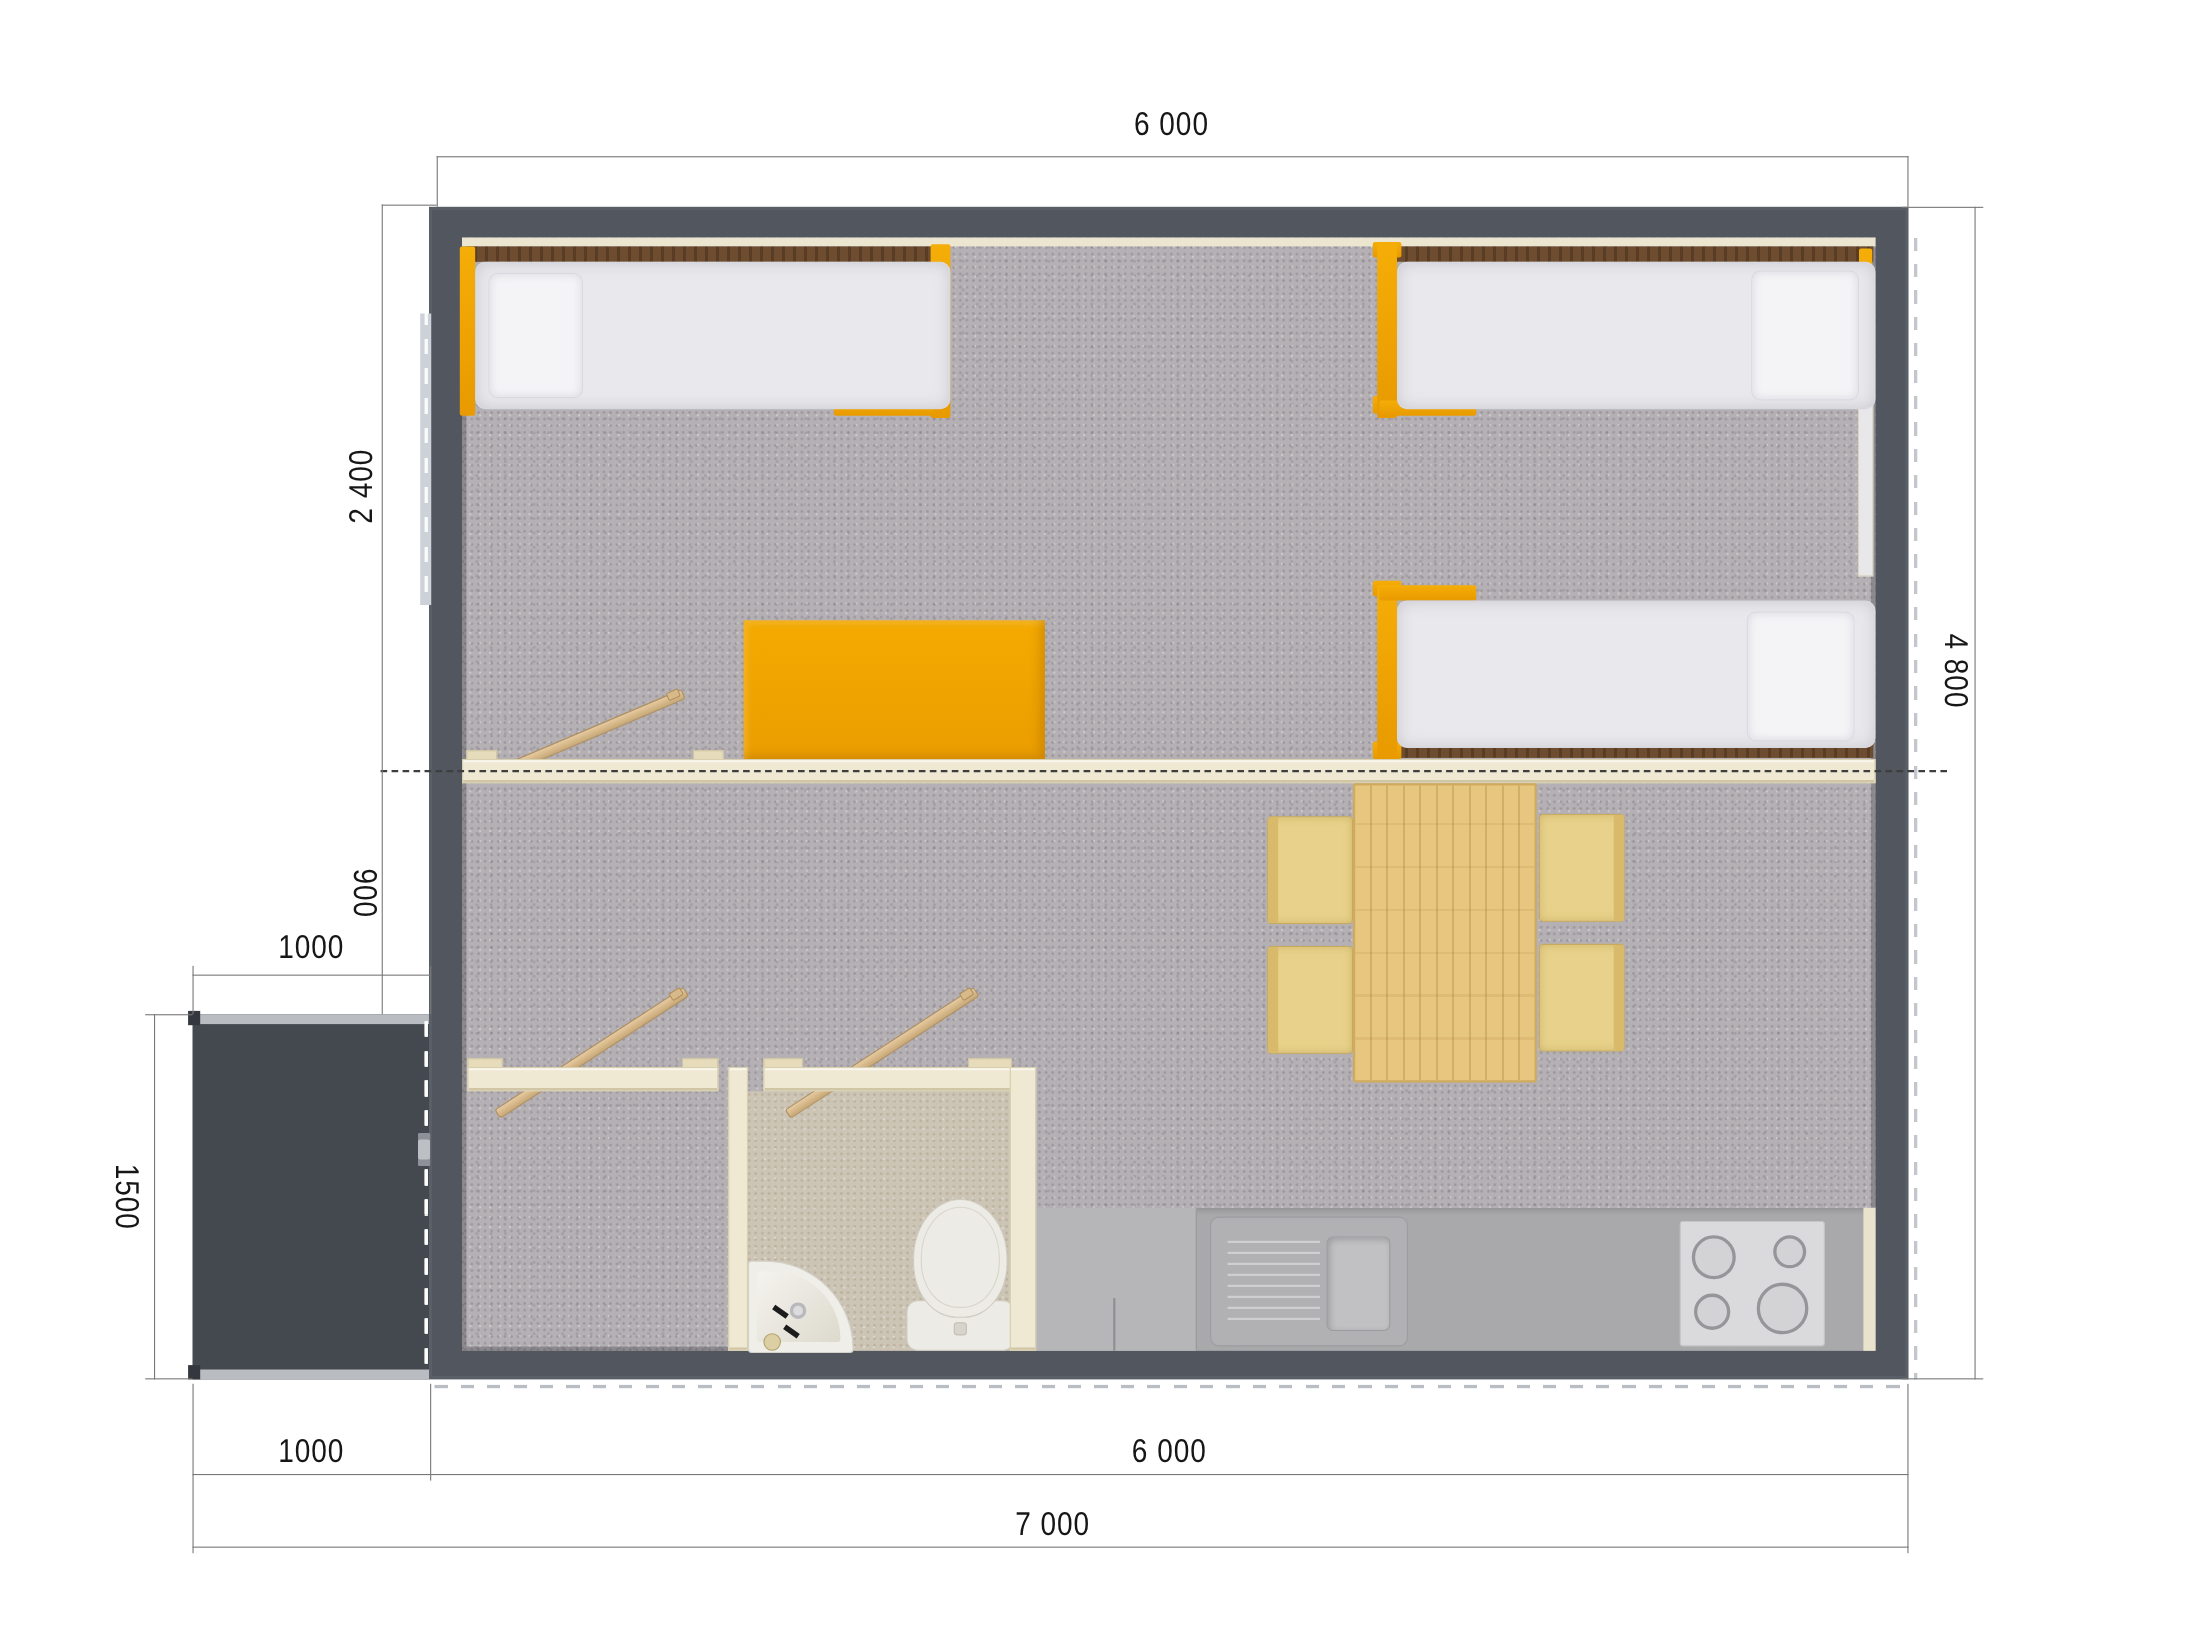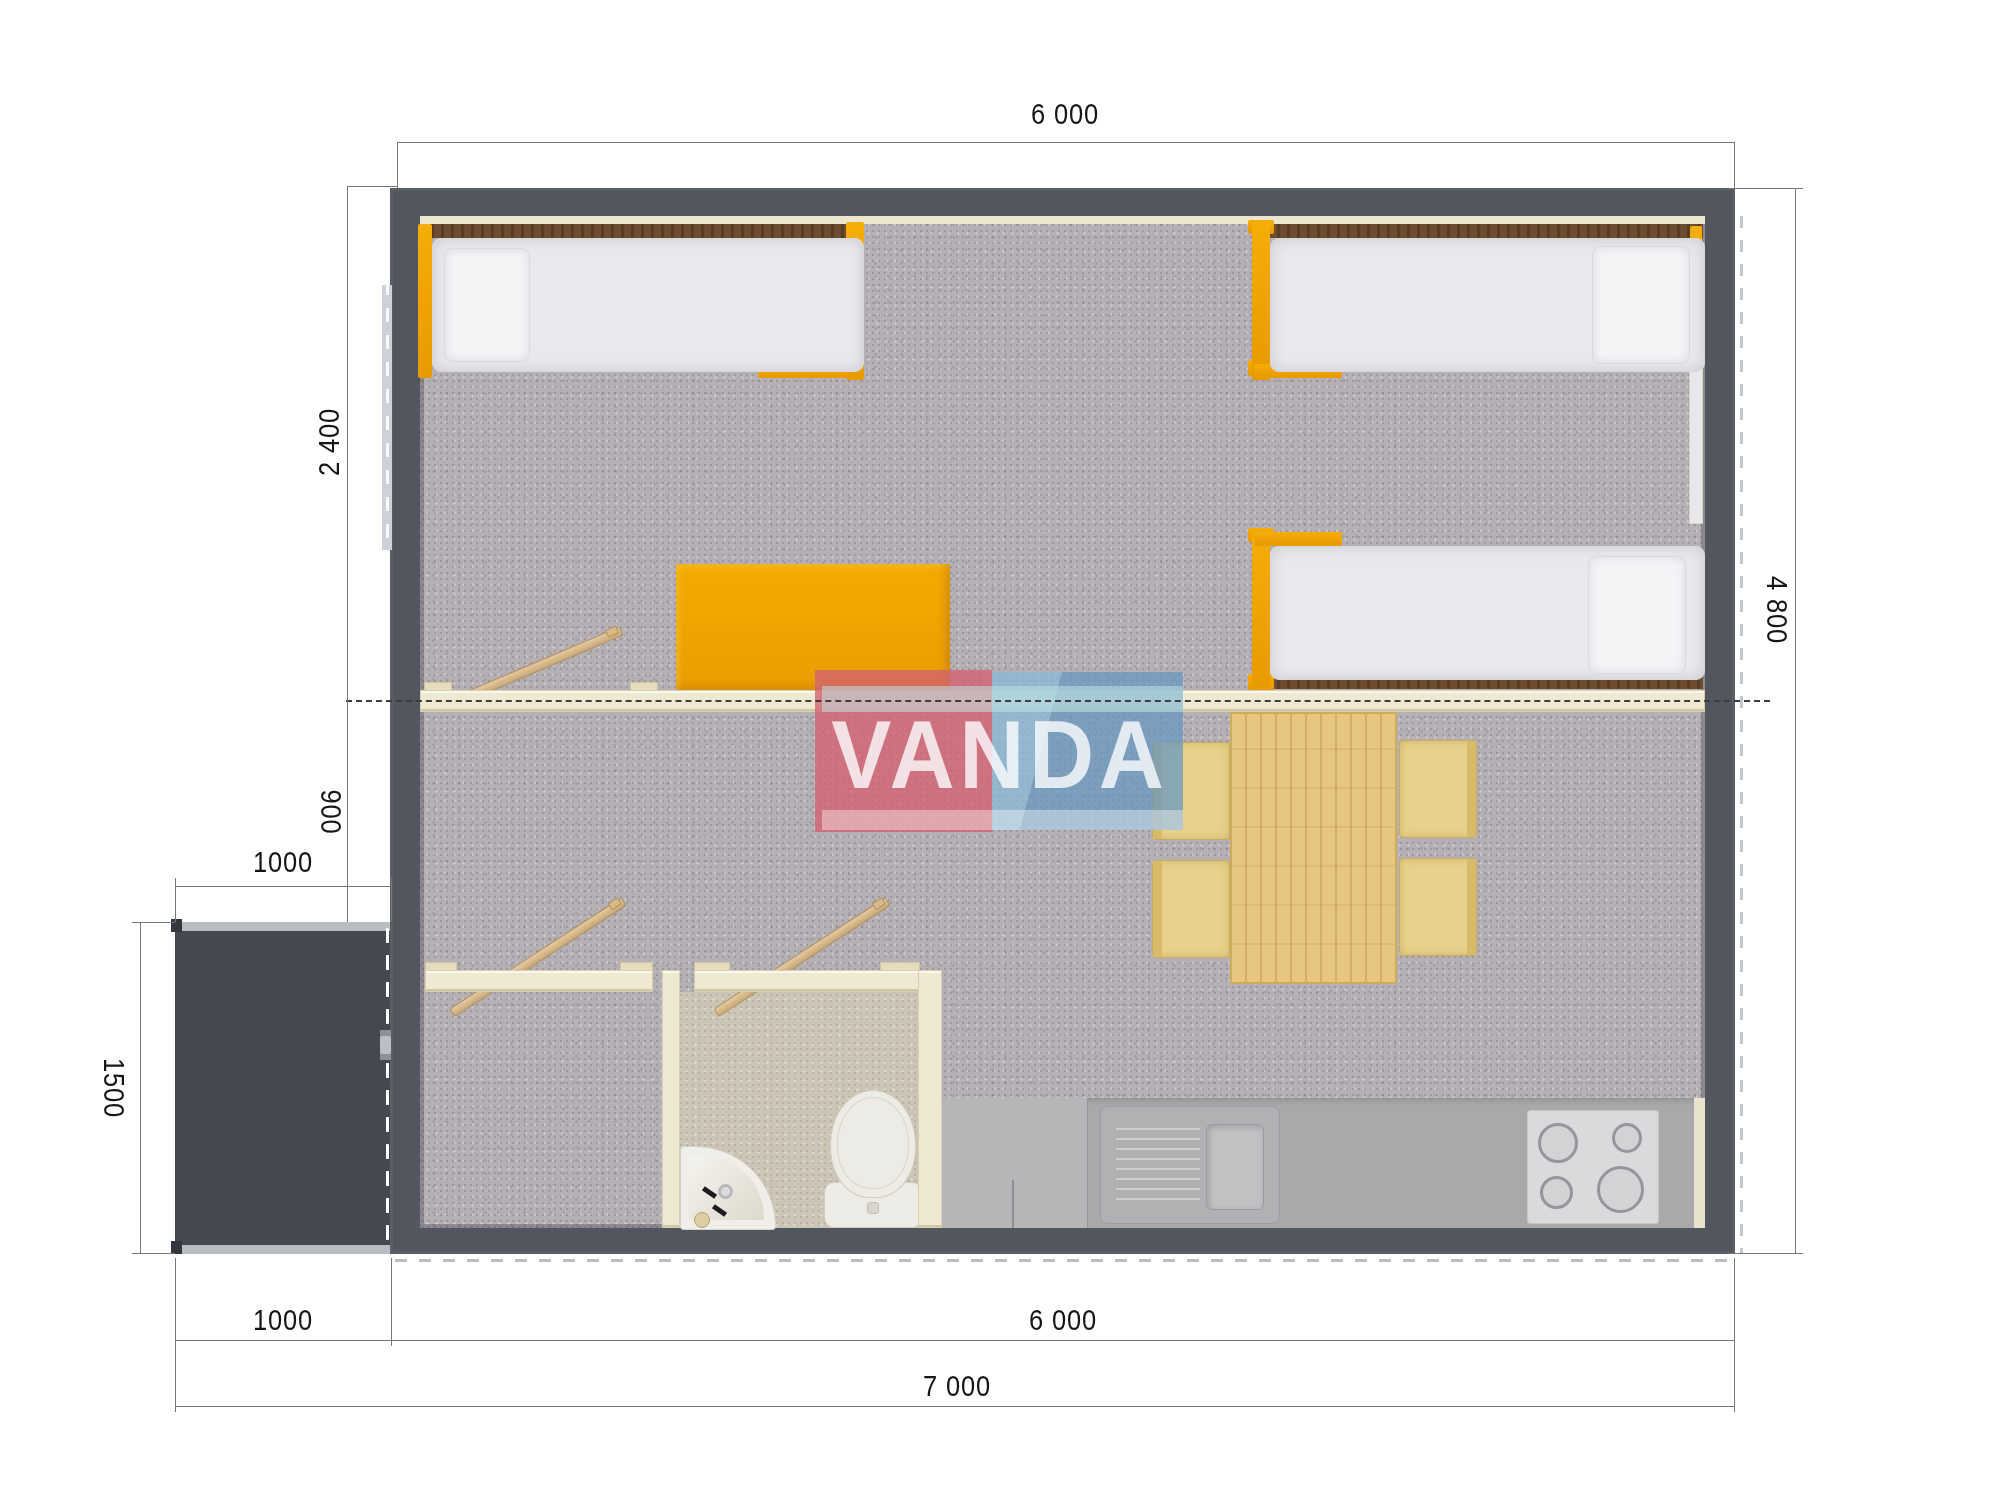--- a/index.html
+++ b/index.html
@@ -192,28 +192,20 @@
   <div class="abs burner" style="left:1538px;top:1123px;width:40px;height:40px;z-index:5;"></div>
   <div class="abs burner" style="left:1612px;top:1123px;width:30px;height:30px;z-index:5;"></div>
   <div class="abs burner" style="left:1540px;top:1176px;width:33px;height:33px;z-index:5;"></div>
   <div class="abs burner" style="left:1597px;top:1166px;width:47px;height:47px;z-index:5;"></div>
   <div class="abs" style="left:1694px;top:1098px;width:11px;height:130px;background:#e9e2cc;z-index:4;"></div>
 
   <div class="abs wdash" style="left:386px;top:928px;width:3px;height:320px;z-index:4;"></div>
   <div class="abs" style="left:380px;top:1030px;width:11px;height:30px;background:#bcbfc4;border-radius:2px;
               box-shadow:inset 0 6px 0 #8d9096, inset 0 -6px 0 #8d9096;z-index:5;"></div>
 
-  <div class="abs" style="left:815px;top:668px;width:370px;height:166px;z-index:6;">
-    <div class="abs" style="left:0;top:2px;width:177px;height:162px;background:rgba(211,99,113,.80);"></div>
-    <div class="abs" style="left:177px;top:4px;width:191px;height:158px;
-                background:linear-gradient(105deg,rgba(139,184,214,.78) 0 30%,rgba(103,152,192,.74) 30%);"></div>
-    <div class="abs" style="left:7px;top:18px;width:361px;height:26px;background:rgba(188,225,225,.55);"></div>
-    <div class="abs" style="left:7px;top:142px;width:361px;height:20px;background:rgba(255,255,255,.38);"></div>
-    <div class="abs wm-text" style="left:0;top:38px;width:370px;">VANDA</div>
-  </div>
 
   <div class="abs dashline" style="left:346px;top:700px;width:1424px;z-index:7;"></div>
 
   <div class="abs dline" style="left:397px;top:142px;width:1338px;height:1px;z-index:8;"></div>
   <div class="abs dline" style="left:397px;top:142px;width:1px;height:46px;z-index:8;"></div>
   <div class="abs dline" style="left:1734px;top:142px;width:1px;height:46px;z-index:8;"></div>
   <div class="dlab h-lab" style="left:1065px;top:114px;z-index:9;">6 000</div>
 
   <div class="abs dline" style="left:347px;top:186px;width:50px;height:1px;z-index:8;"></div>
   <div class="abs dline" style="left:347px;top:186px;width:1px;height:514px;z-index:8;"></div>

